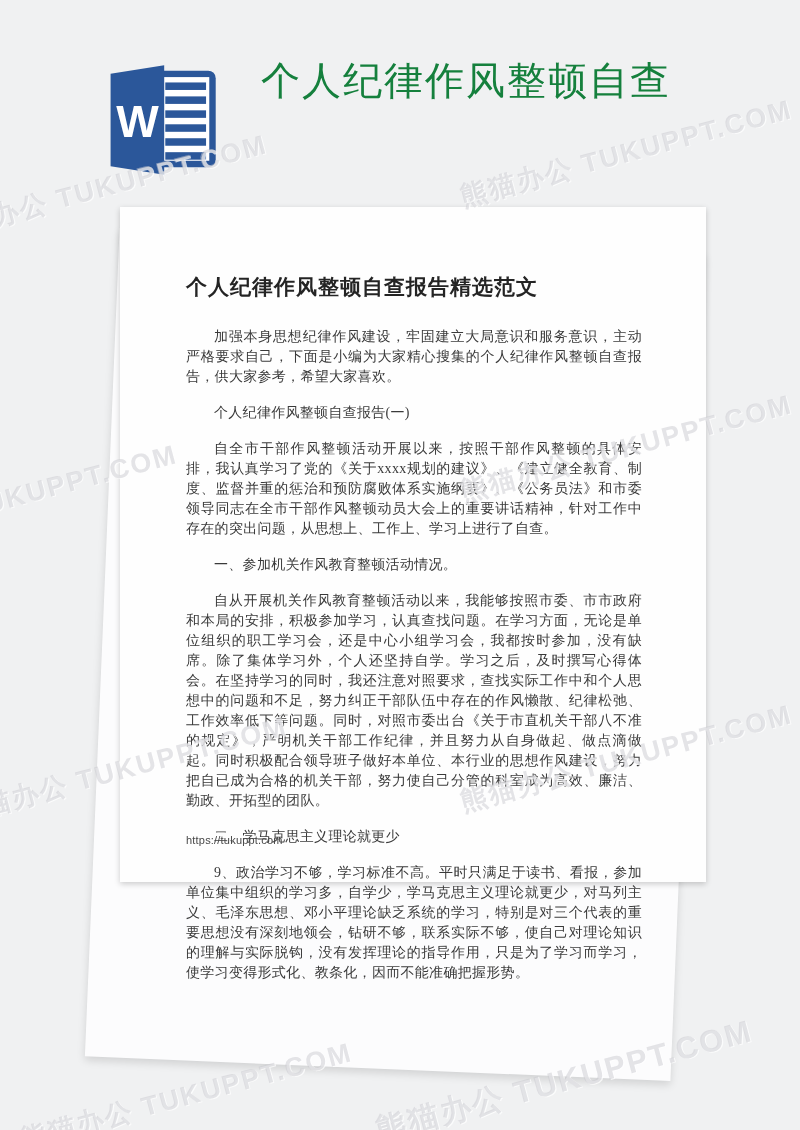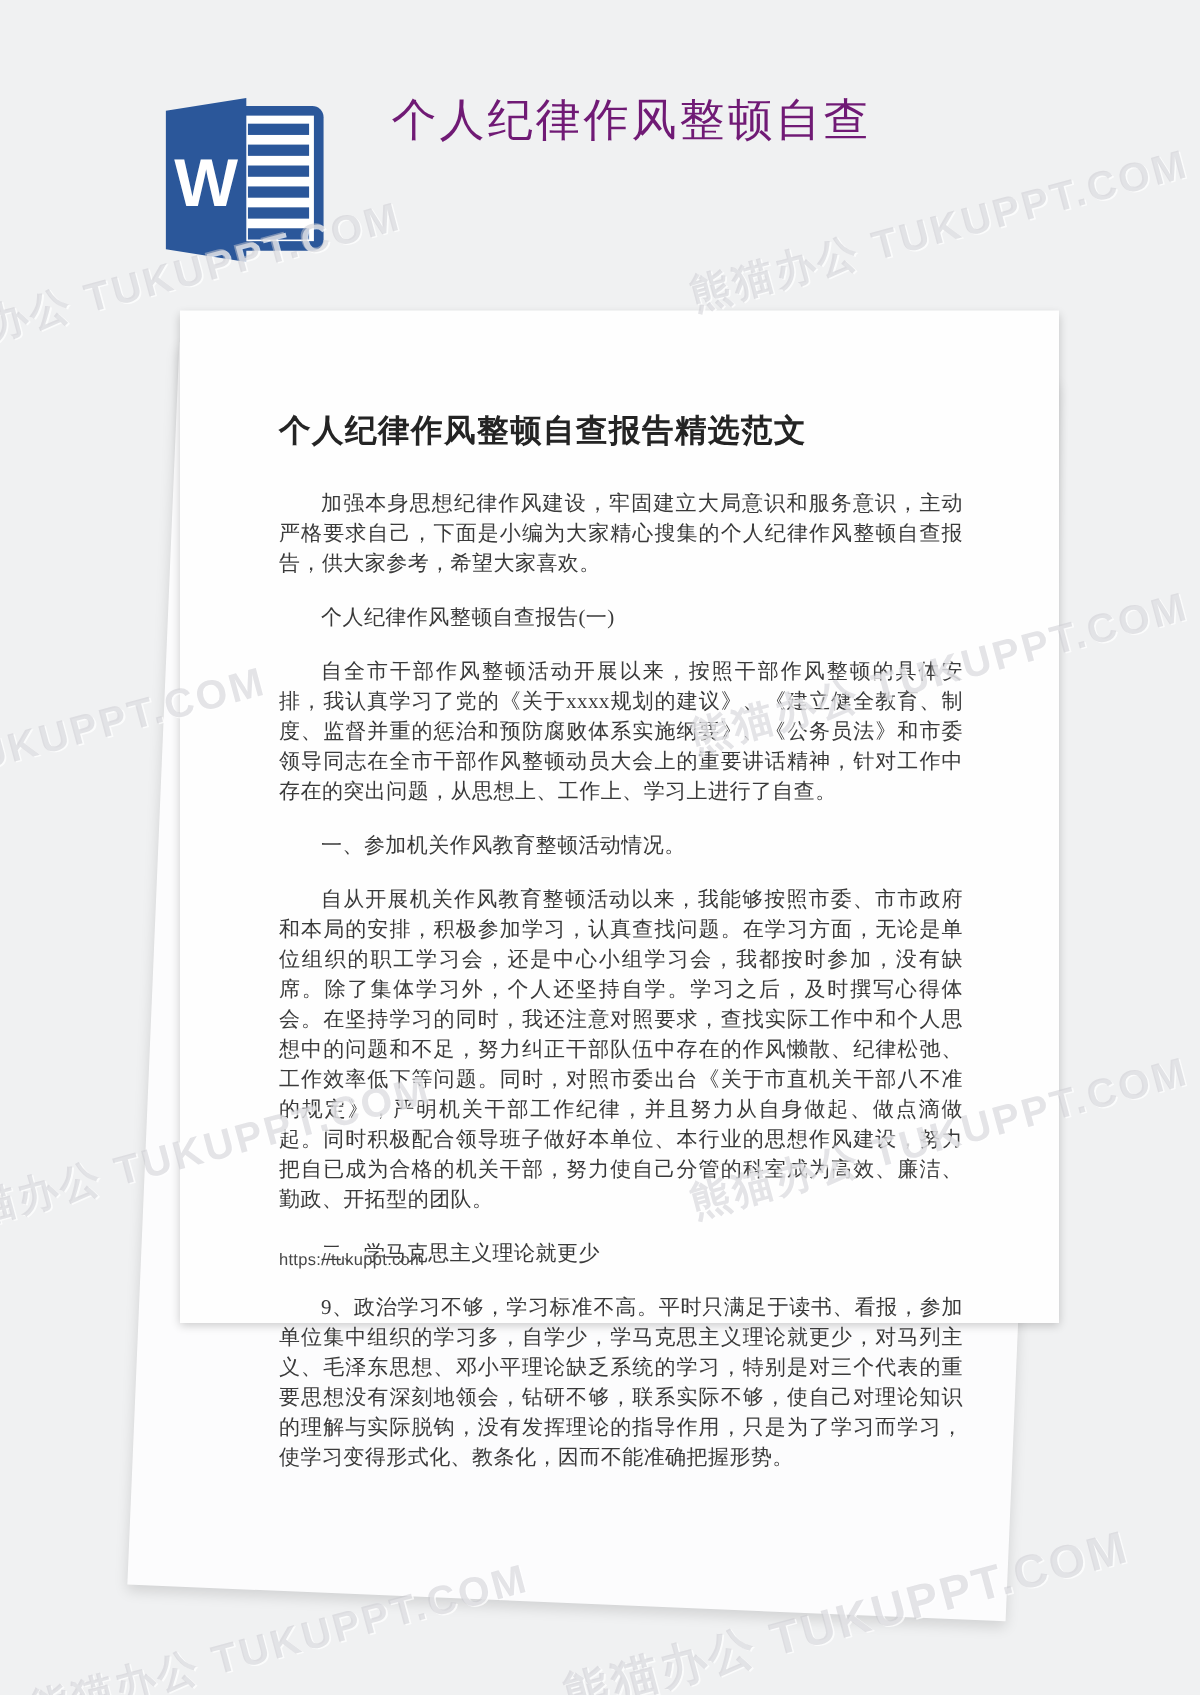--- a/index.html
+++ b/index.html
@@ -8,22 +8,22 @@
     background:#f0f1f2;
     overflow:hidden;
     position:relative;
     font-family:"Liberation Sans",sans-serif;
   }
   
   .header{position:absolute;left:0;top:0;width:800px;height:200px;}
   .word-icon{position:absolute;left:102px;top:58px;width:118px;height:124px;}
   .header-title{
     position:absolute;left:261px;top:54px;width:470px;
-    font-size:30px;line-height:54px;font-weight:500;
-    letter-spacing:2px;color:#701a75;
+    font-size:39px;line-height:54px;font-weight:500;
+    letter-spacing:2px;color:#15803d;
   }
   
   .page-back{
     position:absolute;left:102px;top:240px;width:586px;height:829px;
     background:#fcfcfd;z-index:1;
     transform:rotate(2.4deg);
     box-shadow:0 4px 9px rgba(0,0,0,0.13);
   }
   .page-main{
     position:absolute;left:120px;top:207px;width:586px;height:675px;

